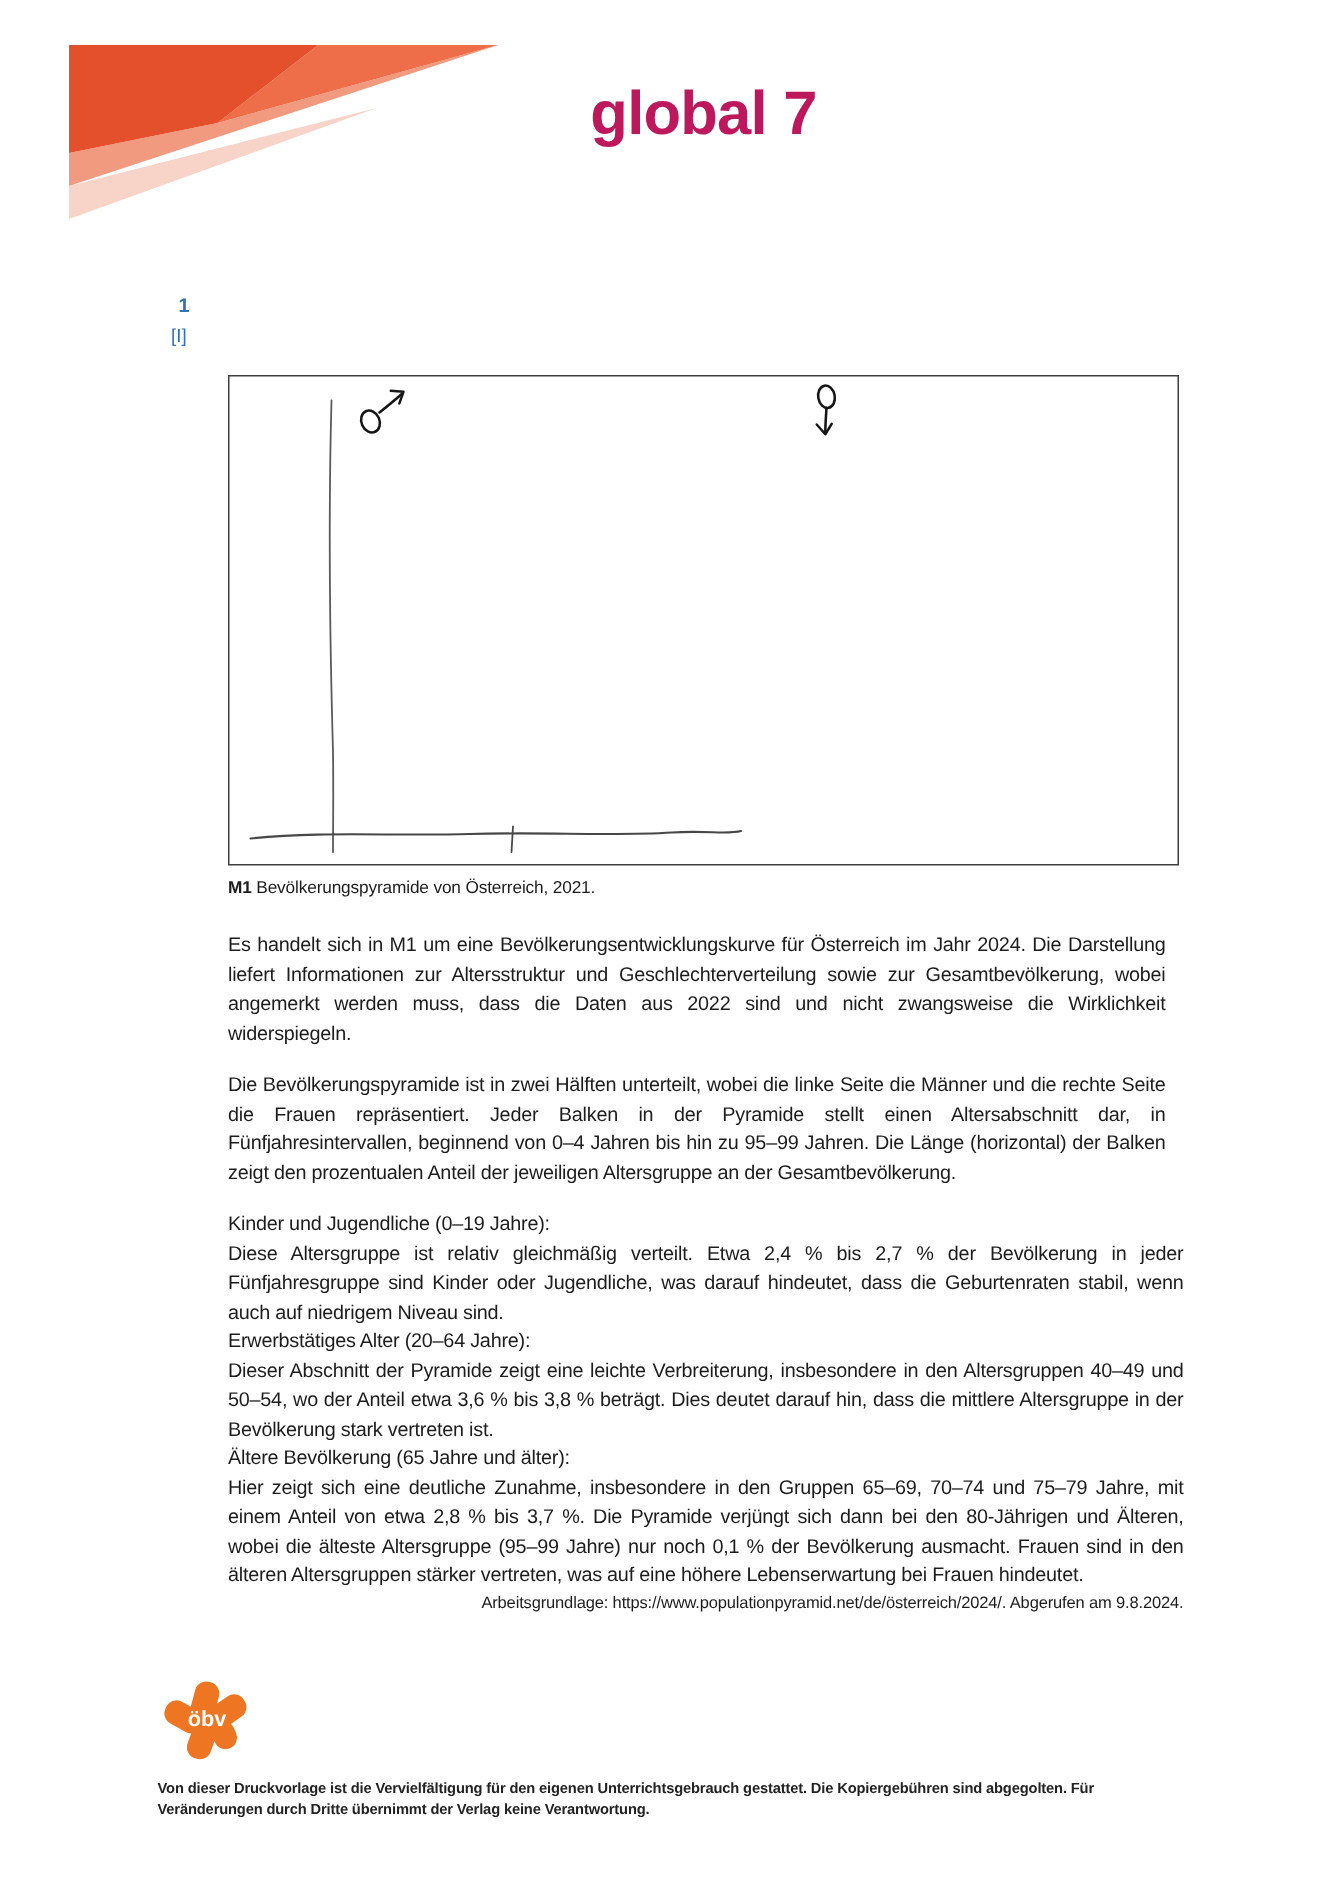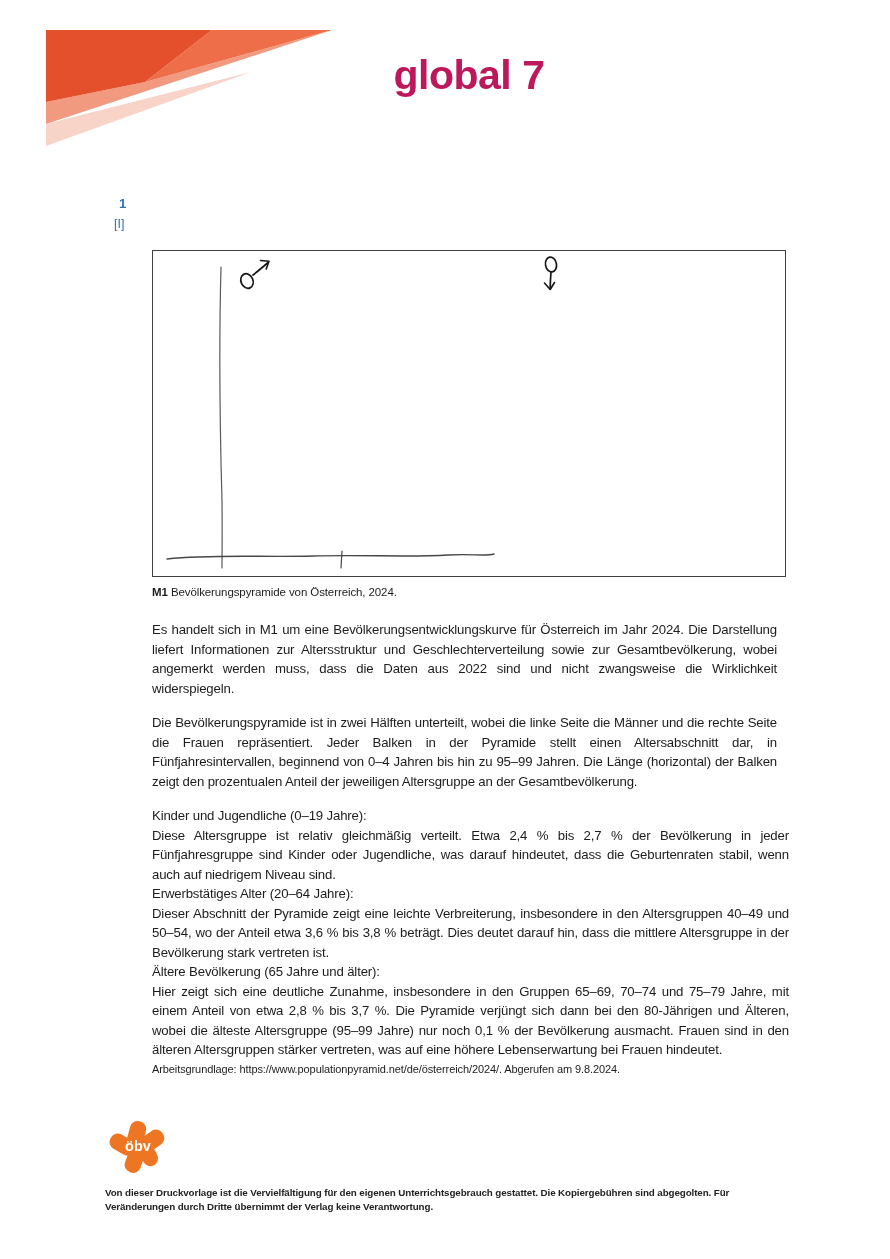--- a/index.html
+++ b/index.html
@@ -98,20 +98,21 @@
     letter-spacing: -0.15px;
   }
   .para { text-align: justify; margin: 0 12px 15px 0; }
   .section-heading { text-align: left; margin: 0; }
   .section-text { text-align: justify; margin: 0; }
   .source-note {
     font-size: 11px;
     line-height: 15px;
     margin-top: 2px;
     letter-spacing: -0.1px;
+    text-align: right;
   }
   .obv-logo {
     position: absolute;
     left: 108px;
     top: 1120px;
     width: 58px;
     height: 54px;
   }
   .copyright-line {
     position: absolute;
@@ -169,21 +170,21 @@
 
       <g>
         <ellipse cx="398" cy="13.5" rx="5.5" ry="7.5" transform="rotate(-10 398 13.5)" fill="none" stroke="#161616" stroke-width="1.7"></ellipse>
         <path d="M 398,21 C 397.6,27 397.2,32 397.2,38" fill="none" stroke="#161616" stroke-width="1.7" stroke-linecap="round"></path>
         <path d="M 391.5,32 L 397.2,38.5 L 401.5,31.5" fill="none" stroke="#161616" stroke-width="1.6" stroke-linecap="round" stroke-linejoin="round"></path>
       </g>
     </svg>
   </div>
 
   <div class="figure-caption">
-    <span class="cap-label">M1</span><span> Bevölkerungspyramide von Österreich, 2024.</span>
+    <span class="cap-label">M1</span><span> Bevölkerungspyramide von Österreich, 2021.</span>
   </div>
 
   <div class="body-text">
     <p class="para">Es handelt sich in M1 um eine Bevölkerungsentwicklungskurve für Österreich im Jahr 2024. Die Darstellung liefert Informationen zur Altersstruktur und Geschlechterverteilung sowie zur Gesamtbevölkerung, wobei angemerkt werden muss, dass die Daten aus 2022 sind und nicht zwangsweise die Wirklichkeit widerspiegeln.</p>
     <p class="para">Die Bevölkerungspyramide ist in zwei Hälften unterteilt, wobei die linke Seite die Männer und die rechte Seite die Frauen repräsentiert. Jeder Balken in der Pyramide stellt einen Altersabschnitt dar, in Fünfjahresintervallen, beginnend von 0–4 Jahren bis hin zu 95–99 Jahren. Die Länge (horizontal) der Balken zeigt den prozentualen Anteil der jeweiligen Altersgruppe an der Gesamtbevölkerung.</p>
 
     <div class="section-heading">Kinder und Jugendliche (0–19 Jahre):</div>
     <div class="section-text">Diese Altersgruppe ist relativ gleichmäßig verteilt. Etwa 2,4 % bis 2,7 % der Bevölkerung in jeder Fünfjahresgruppe sind Kinder oder Jugendliche, was darauf hindeutet, dass die Geburtenraten stabil, wenn auch auf niedrigem Niveau sind.</div>
 
     <div class="section-heading">Erwerbstätiges Alter (20–64 Jahre):</div>

